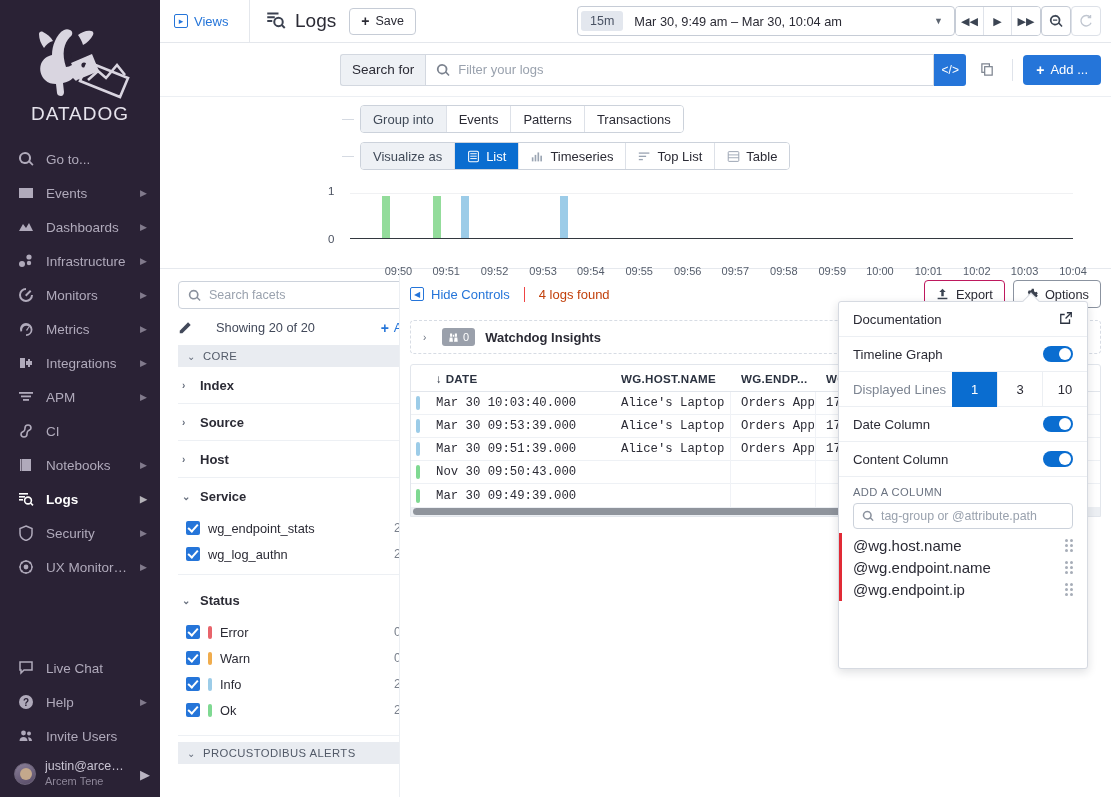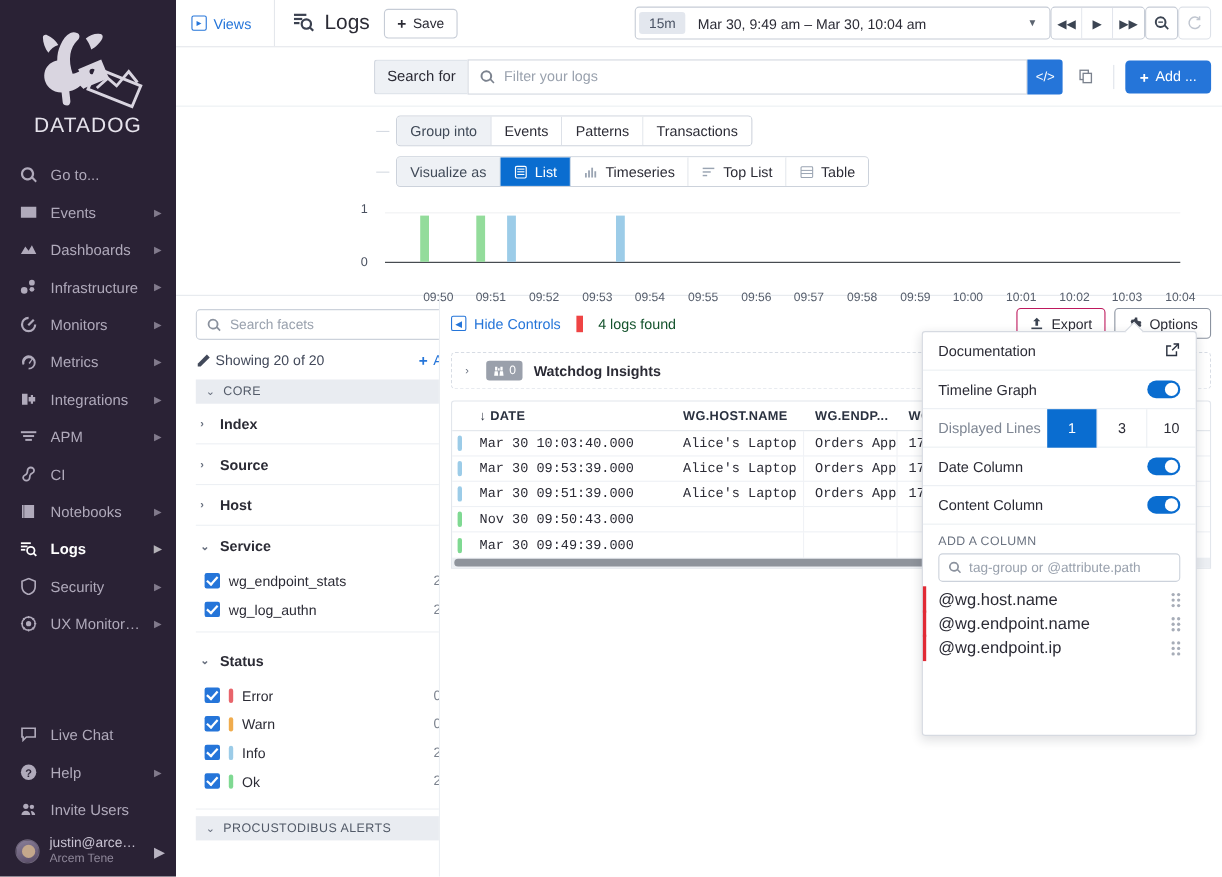--- a/index.html
+++ b/index.html
@@ -138,21 +138,21 @@
   
   .content { flex: 1; display: flex; min-height: 0; border-top: 1px solid #e6e9ee; }
   .facets { width: 240px; flex: 0 0 240px; padding: 12px 0 0 18px;
     border-right: 1px solid #eceff3; overflow: hidden; }
   .facet-search { height: 28px; width: 239px; border: 1px solid #ccd2db;
     border-radius: 4px; display: flex; align-items: center; gap: 8px;
     padding: 0 9px; margin-bottom: 11px; background: #fff; }
   .facet-search input { border: none; outline: none; flex: 1; font-size: 12.5px;
     font-family: "Liberation Sans", sans-serif; background: transparent; }
   .facet-search input::placeholder { color: #9aa2ae; }
-  .showing { display: flex; align-items: center; gap: 4px; width: 239px;
+  .showing { display: flex; align-items: center; gap: 24px; width: 239px;
     font-size: 12.8px; color: #42495a; margin-bottom: 10px; }
   .showing .add { margin-left: auto; color: #2575d9; display: flex;
     align-items: center; gap: 5px; cursor: pointer; font-size: 13px; }
   .grp-head { background: #e9ecf1; height: 22px; width: 239px; display: flex;
     align-items: center; gap: 7px; padding: 0 9px; font-size: 11.3px;
     color: #525a68; letter-spacing: .4px; cursor: pointer; }
   .facet-row { height: 37px; width: 239px; display: flex; align-items: center;
     gap: 9px; border-bottom: 1px solid #edf0f4; font-size: 13px;
     font-weight: bold; color: #2b2b35; cursor: pointer; padding-left: 4px; }
   .facet-row.open { border-bottom: none; }
@@ -168,22 +168,22 @@
   .facet-sep { width: 239px; height: 1px; background: #edf0f4; margin: 7px 0; }
 
   
   .logs { flex: 1; min-width: 0; display: flex; flex-direction: column;
     padding: 10px 0 0 10px; position: relative; }
   .logs-toolbar { display: flex; align-items: center; height: 30px; padding-right: 10px; }
   .hide-ctrl { display: flex; align-items: center; gap: 7px; color: #2575d9;
     font-size: 13px; cursor: pointer; }
   .hide-ico { width: 14px; height: 14px; border: 1.5px solid #2575d9; border-radius: 2px;
     display: flex; align-items: center; justify-content: center; font-size: 8px; }
-  .logs-count { font-size: 13px; color: #14532d; padding-left: 14px;
-    border-left: 6px solid #ef4444; margin-left: 14px; }
+  .logs-count { font-size: 13px; color: #c2410c; padding-left: 14px;
+    border-left: 1px solid #ef4444; margin-left: 14px; }
   .tb-right { margin-left: auto; display: flex; gap: 8px; }
   .tb-btn { height: 28px; border: 1px solid #be185d; border-radius: 4px;
     background: #fff; display: flex; align-items: center; gap: 7px;
     padding: 0 11px; font-size: 12.8px; cursor: pointer; }
   .tb-btn.active { border-color: #8b93a0; }
   .watchdog { margin: 11px 10px 0 0; border: 1px dashed #d7dce4; border-radius: 4px;
     height: 34px; display: flex; align-items: center; gap: 10px; padding: 0 12px; }
   .wd-badge { background: #9aa0ab; color: #fff; border-radius: 3px; height: 18px;
     display: flex; align-items: center; gap: 4px; padding: 0 6px; font-size: 11px; }
   .wd-title { font-size: 13px; font-weight: bold; color: #2b2b35; }

